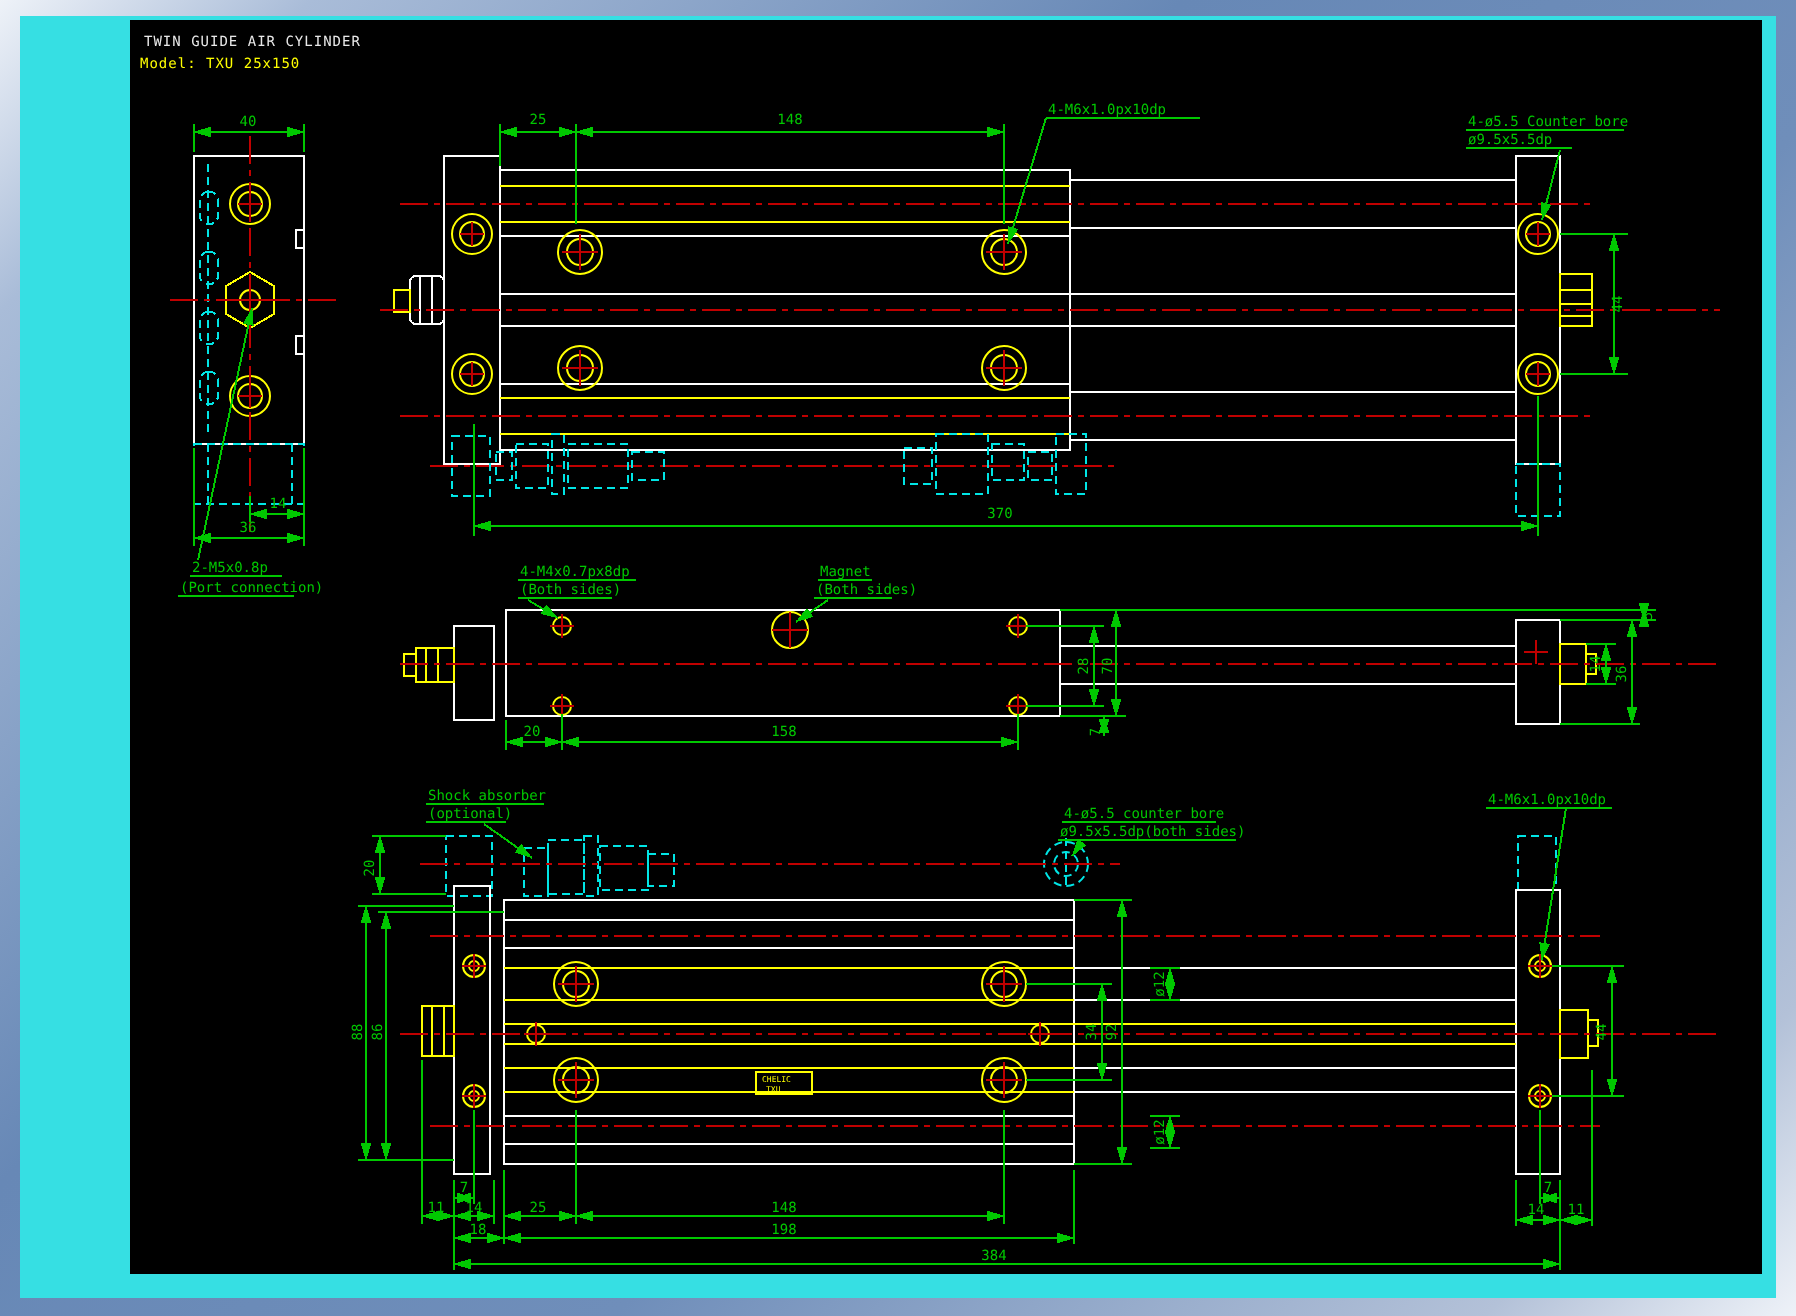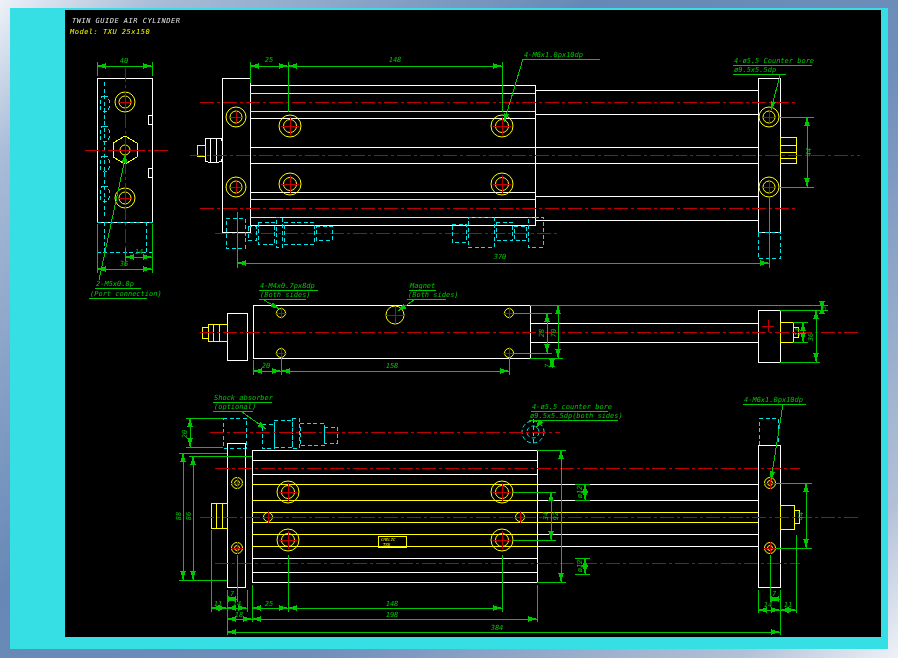--- a/index.html
+++ b/index.html
@@ -1,17 +1,17 @@
 <!DOCTYPE html>
 <html><head>
 <meta charset="utf-8">
 <style>
   html,body{margin:0;padding:0}
   .stage{position:relative;width:898px;height:658px;overflow:hidden;
-    background:linear-gradient(135deg,#eef2f8 0%,#a9bcd8 10%,#6788b6 38%,#6f8eba 62%,#b3c1d8 90%,#eef2f8 100%);font-style:italic;}
+    background:linear-gradient(135deg,#eef2f8 0%,#a9bcd8 10%,#6788b6 38%,#6f8eba 62%,#b3c1d8 90%,#eef2f8 100%);}
   .desktop{position:absolute;left:10px;top:8px;width:878px;height:641px;background:#36dfe3}
   svg{position:absolute;left:0;top:0}
   svg{shape-rendering:crispEdges}
   circle,ellipse,.sm{shape-rendering:geometricPrecision}
   .w{stroke:#ffffff;fill:none;stroke-width:1}
   .y{stroke:#ffff00;fill:none;stroke-width:1}
   .r{stroke:#c00000;fill:none;stroke-width:1}
   .rcl{stroke:#c00000;fill:none;stroke-width:1;stroke-dasharray:14 3 3 3}
   .g{stroke:#00c800;fill:none;stroke-width:1}
   .c{stroke:#00e5e5;fill:none;stroke-width:1;stroke-dasharray:4 2.5}

